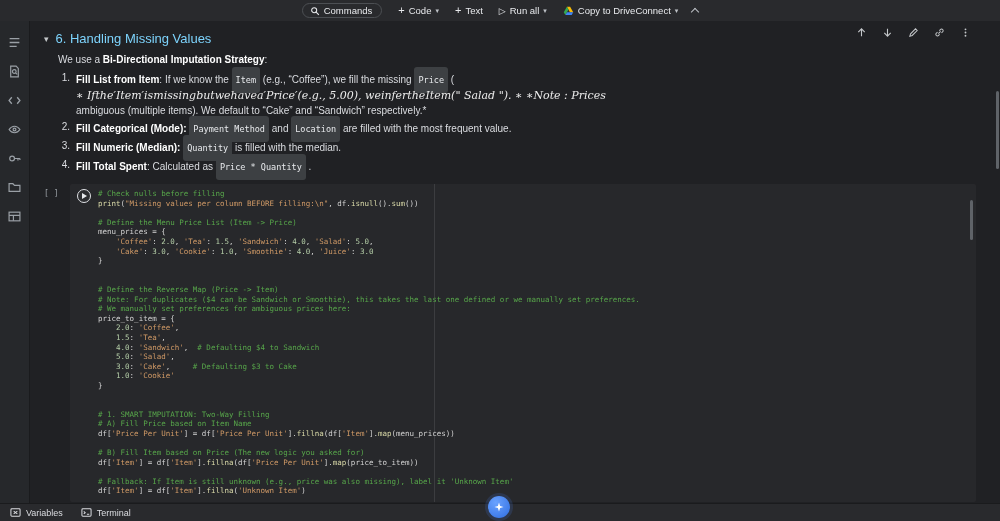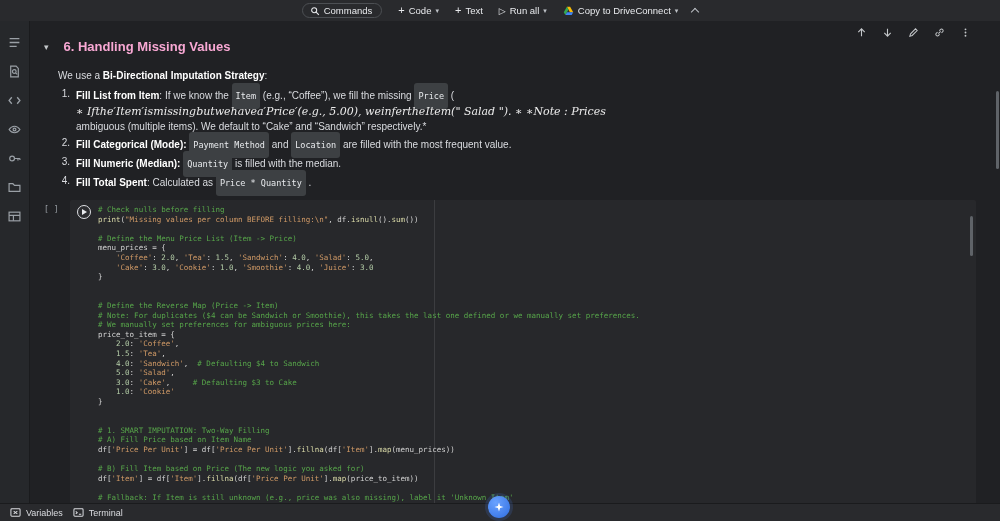--- a/index.html
+++ b/index.html
@@ -33,21 +33,21 @@
 
   main { flex:1; position:relative; padding:8px 14px 0 14px; overflow:hidden; }
 
   
   .cell-toolbar { position:absolute; top:4px; right:28px; display:flex; gap:12px; color:#c4c7ca; }
   .cell-toolbar button { width:14px; height:14px; justify-content:center; }
 
   
   .heading-row { display:flex; align-items:center; gap:7px; margin:2px 0 8px 0; }
   .collapse { font-size:9px; color:#c4c7ca; cursor:pointer; }
-  h2 { font-size:13px; font-weight:700; margin:8px; color:#f9a8d4; }
+  h2 { font-size:13px; font-weight:400; margin:0; color:#7dd3fc; }
   .md { font-size:10px; color:#dadce0; }
   .md-intro { margin:0 0 7px 14px; }
   .md-list { margin-left:14px; }
   .md-item { display:flex; gap:6px; margin-bottom:3px; }
   .md-num { width:12px; text-align:right; flex:0 0 12px; }
   .md-body { flex:1; }
   .md-line { min-height:15px; line-height:15px; }
   .seg-bold { font-weight:700; color:#ffffff; }
   .seg-code { font-family:"DejaVu Sans Mono","Liberation Mono",monospace; font-size:8.5px;
     background:#3d4043; border-radius:3px; padding:8px 4px; color:#e8eaed; }
@@ -78,21 +78,21 @@
   .main-scrollbar { position:absolute; right:1px; top:70px; width:3px; height:78px;
     background:#5f6368; border-radius:2px; }
 
   
   .fab { position:absolute; left:488px; top:496px; width:22px; height:22px; border-radius:50%;
     background:radial-gradient(circle at 35% 30%, #6aa2ff, #2f6de0); justify-content:center;
     box-shadow:0 0 0 3px rgba(70,120,230,.18); z-index:5; }
 
   
   .statusbar { height:18px; flex:0 0 18px; background:#292a2d; border-top:1px solid #1a1b1d;
-    display:flex; align-items:center; gap:10px; padding:0 10px; font-size:9px; color:#e8eaed; }
+    display:flex; align-items:center; gap:18px; padding:0 10px; font-size:9px; color:#e8eaed; }
   .statusbar button { gap:5px; color:#dadce0; }
 </style>
 </head>
 <body>
 
 <header class="toolbar">
   <div class="tb-left">
     <button class="tb-btn pill">
       <span>
         <svg width="10" height="10" viewBox="0 0 12 12" stroke="currentColor" fill="none" stroke-width="1.3">

